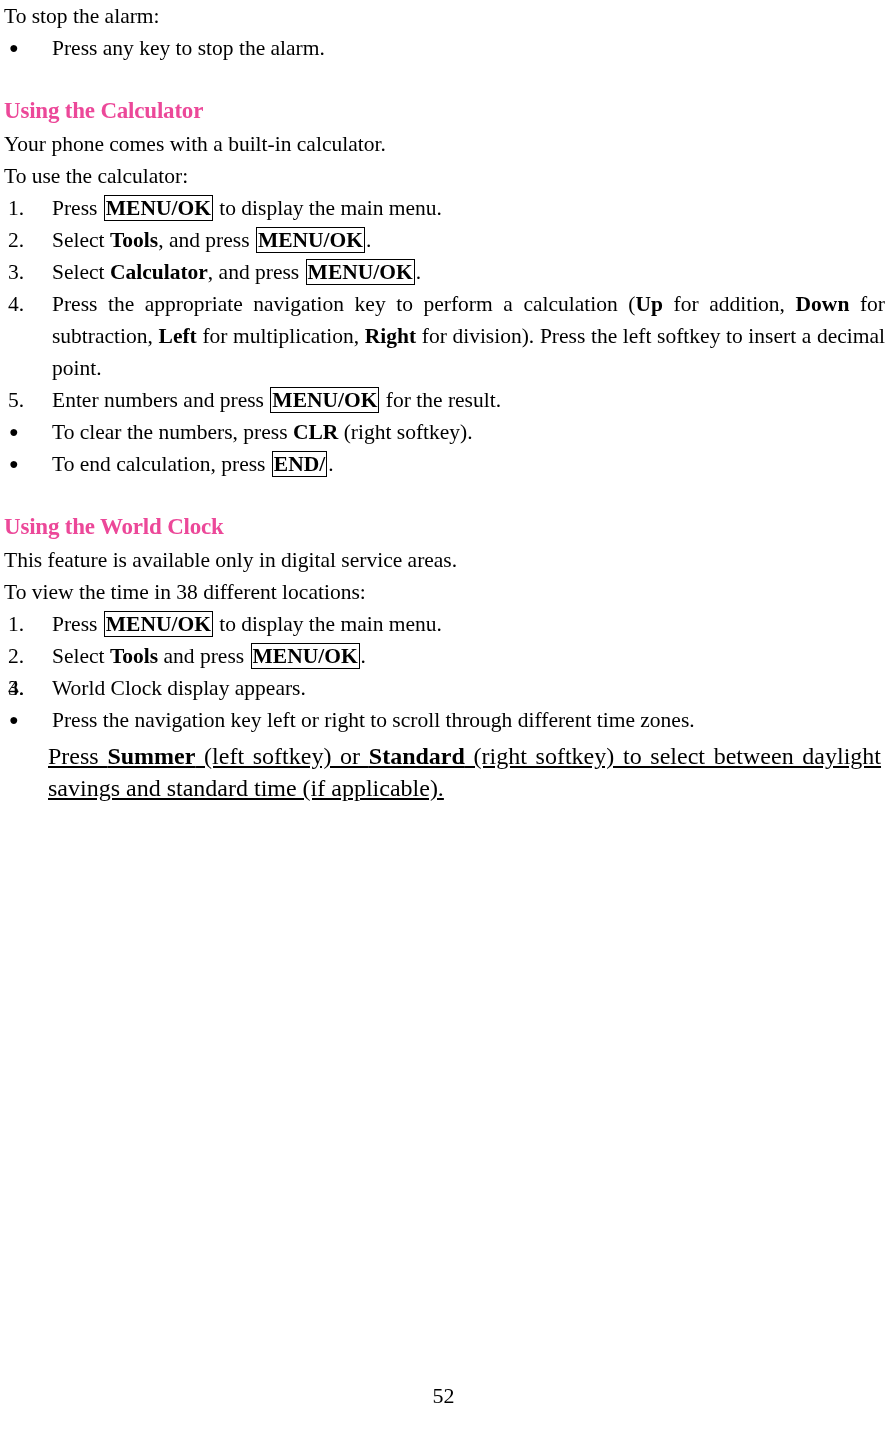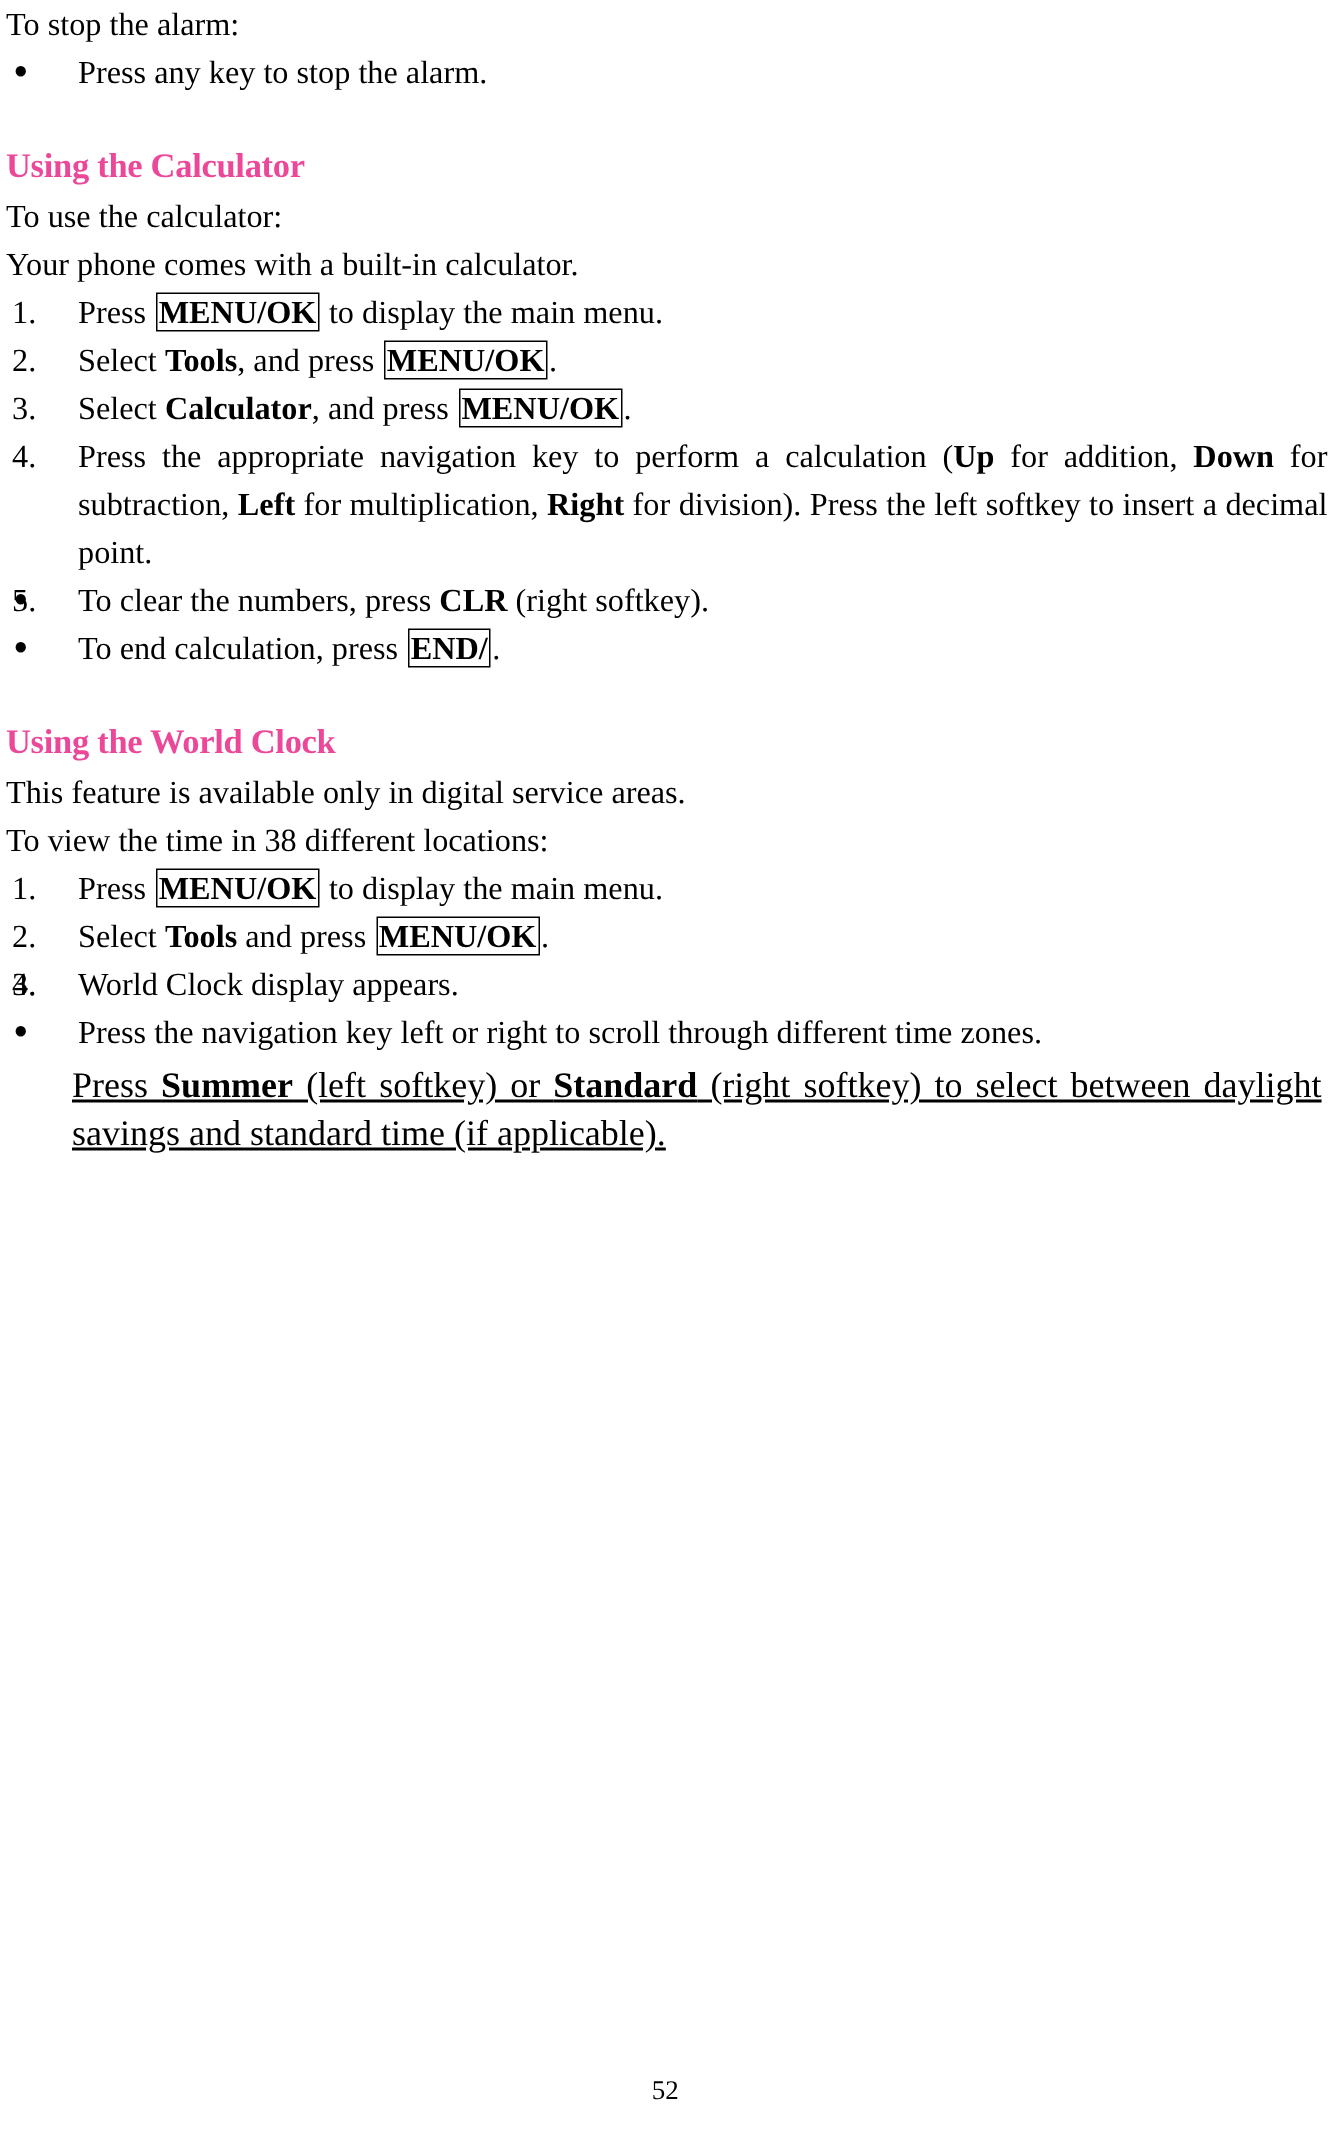--- a/index.html
+++ b/index.html
@@ -110,50 +110,50 @@
     font-weight: bold;
   }
 
   
   .page-number {
     position: absolute;
     left: 0;
     top: 1383px;
     width: 887px;
     text-align: center;
-    font-size: 18px;
+    font-size: 22px;
     font-family: "Liberation Serif", "DejaVu Serif", serif;
   }
 </style>
 </head>
 <body>
 
 <div class="page">
   <div class="content">
 
     <p class="line">To stop the alarm:</p>
 
     <div id="alarm-bullets">
         <div class="bul-item nowrap"><span class="bullet">●</span><span>Press any key to stop the alarm.</span></div>
       </div>
 
     <div class="spacer-lg"></div>
 
     <h2 class="heading">Using the Calculator</h2>
 
+    <p class="line">Your phone comes with a built-in calculator.</p>
+
     <p class="line">To use the calculator:</p>
-
-    <p class="line">Your phone comes with a built-in calculator.</p>
 
     <div id="calc-steps">
         <div class="num-item nowrap"><span class="num">1.</span><span>Press <span class="keybox">MENU/OK</span> to display the main menu.</span></div>
         <div class="num-item nowrap"><span class="num">2.</span><span>Select <b>Tools</b>, and press <span class="keybox">MENU/OK</span>.</span></div>
         <div class="num-item nowrap"><span class="num">3.</span><span>Select <b>Calculator</b>, and press <span class="keybox">MENU/OK</span>.</span></div>
         <div class="num-item justify"><span class="num">4.</span><span>Press the appropriate navigation key to perform a calculation (<b>Up</b> for addition, <b>Down</b> for subtraction, <b>Left</b> for multiplication, <b>Right</b> for division).   Press the left softkey to insert a decimal point.</span></div>
-        <div class="num-item nowrap"><span class="num">5.</span></div>
+        <div class="num-item nowrap"><span class="num">5.</span><span>Enter numbers and press <span class="keybox">MENU/OK</span> for the result.</span></div>
       </div>
 
     <div id="calc-bullets">
         <div class="bul-item nowrap"><span class="bullet">●</span><span>To clear the numbers, press <b>CLR</b> (right softkey).</span></div>
         <div class="bul-item nowrap"><span class="bullet">●</span><span>To end calculation, press <span class="keybox">END/</span>.</span></div>
       </div>
 
     <div class="spacer-lg"></div>
 
     <h2 class="heading">Using the World Clock</h2>

